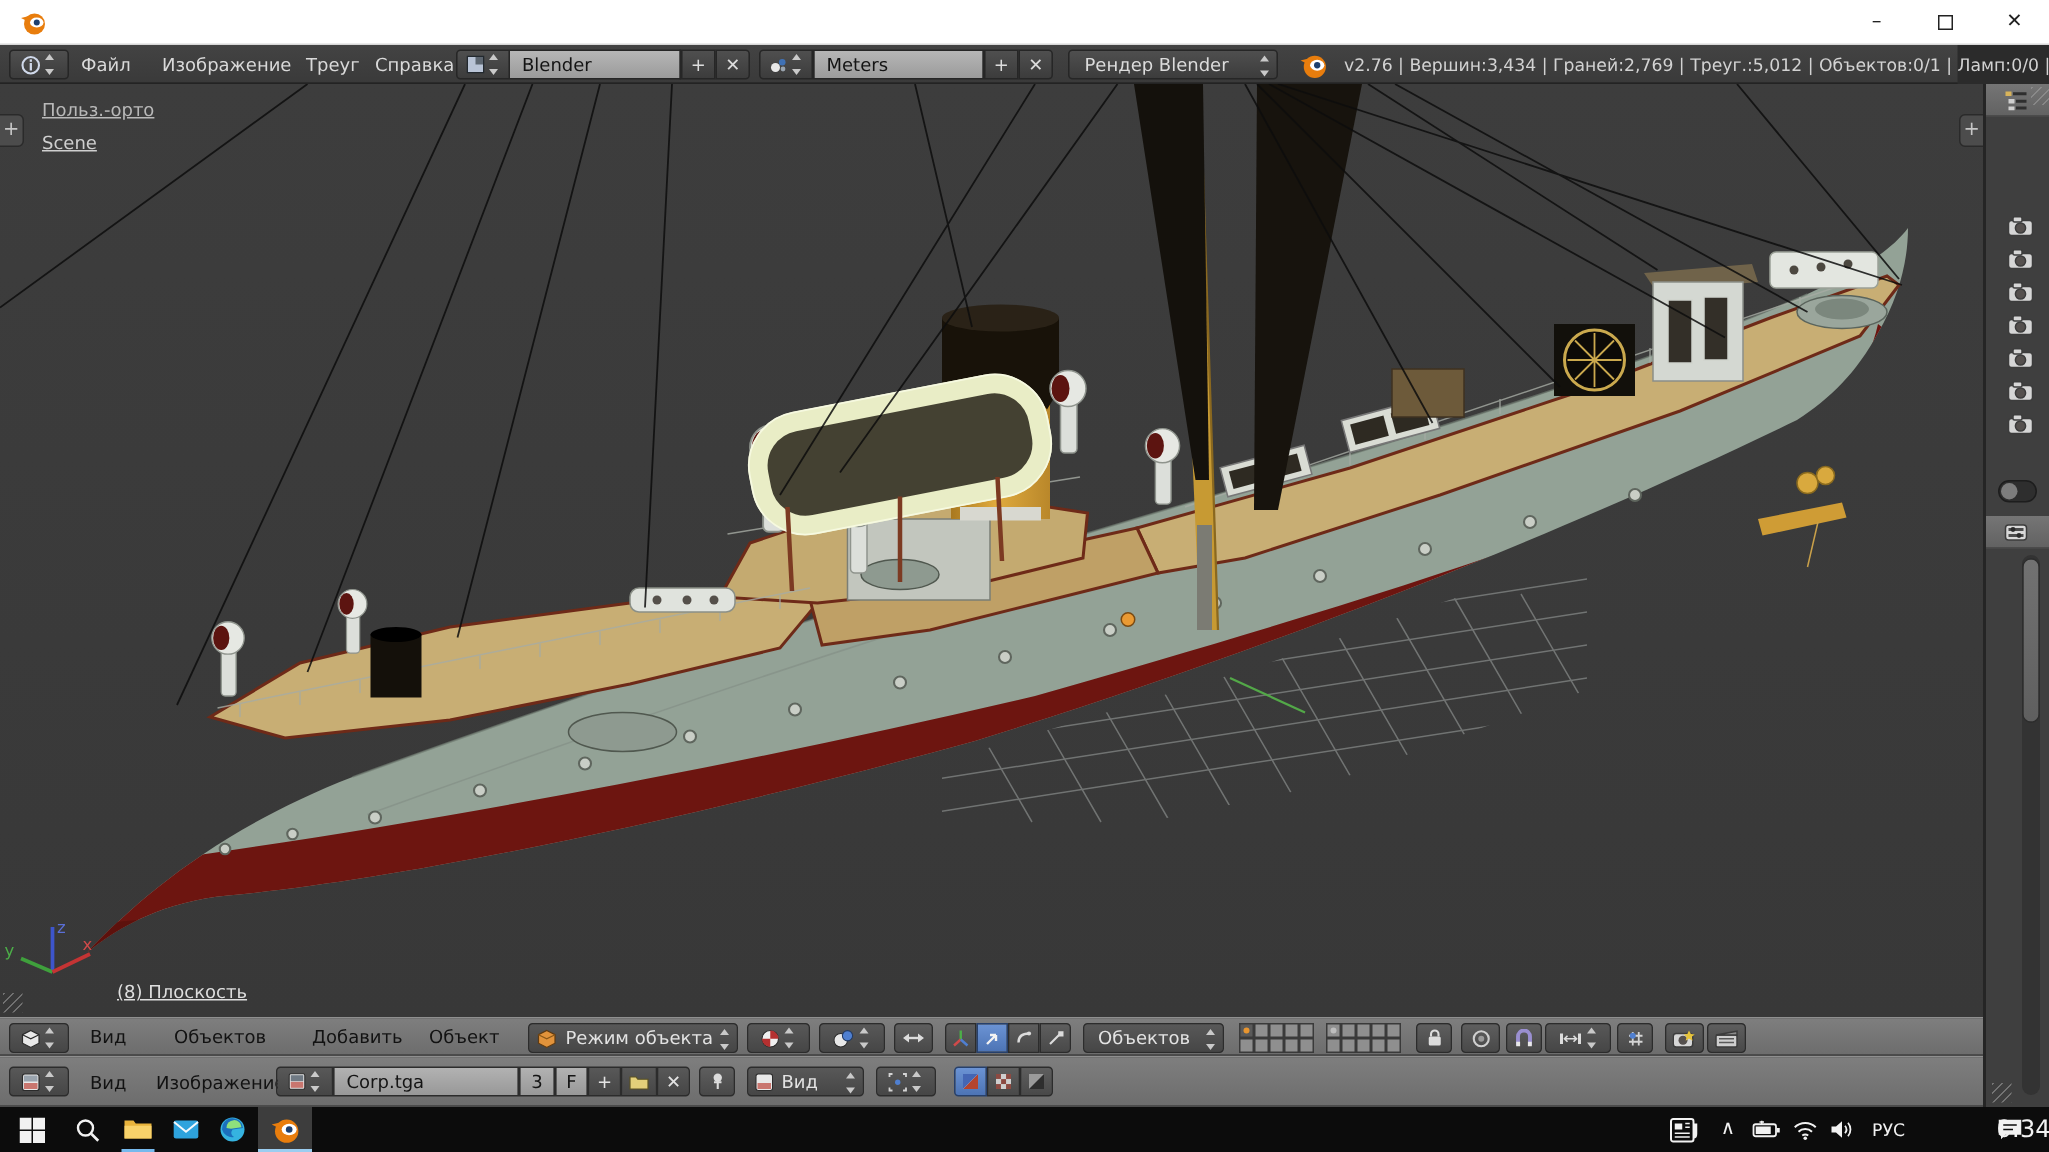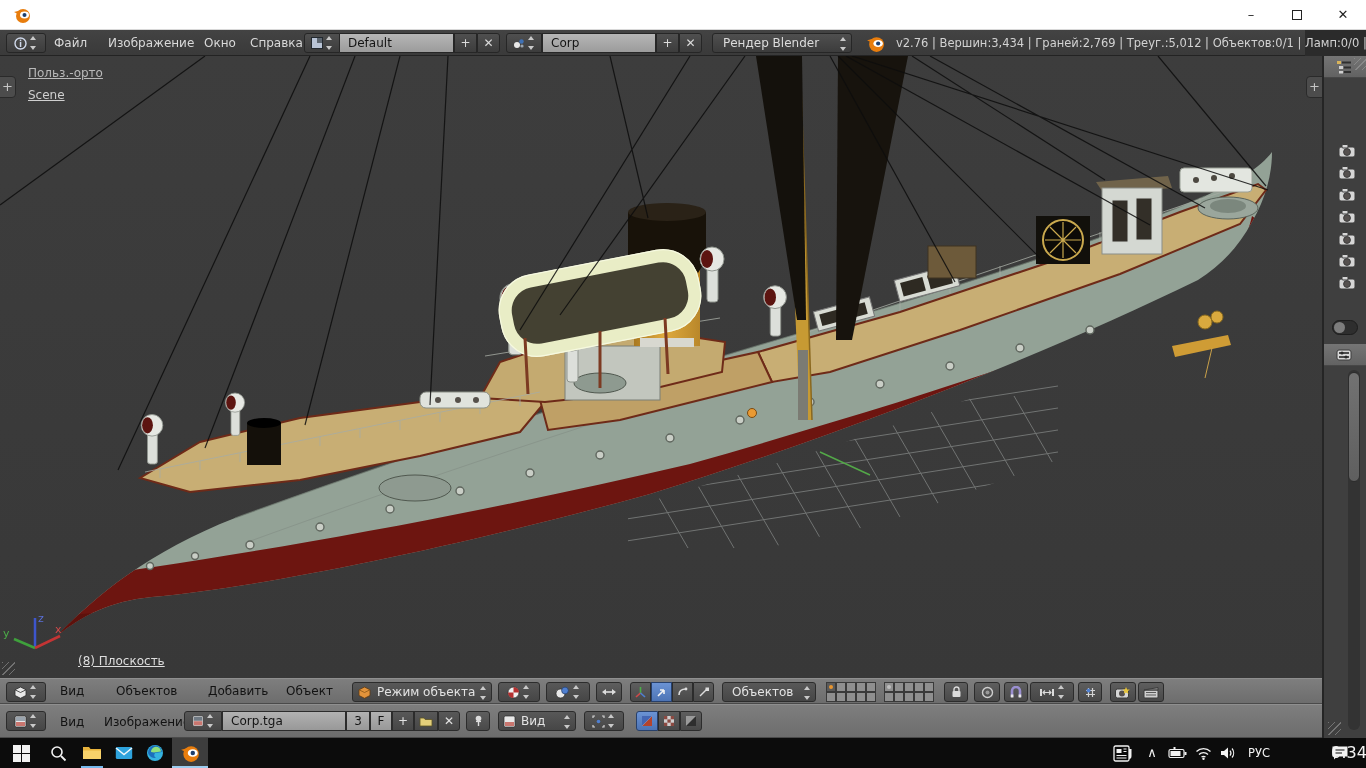--- a/index.html
+++ b/index.html
@@ -79,43 +79,43 @@
     <div class="abs wdark" style="left:6px;top:3px;width:40px;height:20px;display:flex;align-items:center;justify-content:center;gap:2px">
       <svg width="13" height="13" viewBox="0 0 13 13">
         <circle cx="6.5" cy="6.5" r="5.5" fill="none" stroke="#cfd8ea" stroke-width="1.4"></circle>
         <rect x="5.8" y="5" width="1.5" height="5" fill="#cfd8ea"></rect>
           <rect x="5.8" y="2.6" width="1.5" height="1.6" fill="#cfd8ea"></rect>
       </svg>
         <span class="ud"></span>
     </div>
     <span class="abs imenu" style="left:50px">Файл</span>
     <span class="abs imenu" style="left:104px">Изображение</span>
-    <span class="abs imenu" style="left:200px">Окно</span>
+    <span class="abs imenu" style="left:200px">Треуг</span>
     <span class="abs imenu" style="left:246px">Справка</span>
 
     <div class="abs wdark" style="left:304px;top:3px;width:36px;height:20px;border-radius:3px 0 0 3px;display:flex;align-items:center;justify-content:center;gap:2px">
       <svg width="12" height="12" viewBox="0 0 12 12">
         <rect x="0.5" y="0.5" width="11" height="11" fill="#b9c4d6" stroke="#23292f"></rect>
           <rect x="6" y="1" width="5" height="5" fill="#5d6670"></rect>
       </svg>
         <span class="ud"></span>
     </div>
-    <div class="abs wfield" style="left:340px;top:3px;width:114px;height:20px;border-left:none;border-radius:0;font-size:12px;line-height:18px;padding-left:8px">Default</div>
+    <div class="abs wfield" style="left:340px;top:3px;width:114px;height:20px;border-left:none;border-radius:0;font-size:12px;line-height:18px;padding-left:8px">Blender</div>
     <div class="abs wdark sqbtn" style="left:454px;top:3px;width:23px;border-radius:0">+</div>
     <div class="abs wdark sqbtn" style="left:477px;top:3px;width:23px;border-radius:0 3px 3px 0">✕</div>
 
     <div class="abs wdark" style="left:506px;top:3px;width:36px;height:20px;border-radius:3px 0 0 3px;display:flex;align-items:center;justify-content:center;gap:2px">
       <svg width="12" height="12" viewBox="0 0 12 12">
         <circle cx="4" cy="8" r="3" fill="#e8e8e8"></circle>
           <circle cx="8.5" cy="4.5" r="2.2" fill="#3f71b5"></circle>
           <circle cx="9" cy="9" r="1.6" fill="#9aa4ae"></circle>
       </svg>
         <span class="ud"></span>
     </div>
-    <div class="abs wfield" style="left:542px;top:3px;width:114px;height:20px;border-radius:0;font-size:12px;line-height:18px;padding-left:8px">Corp</div>
+    <div class="abs wfield" style="left:542px;top:3px;width:114px;height:20px;border-radius:0;font-size:12px;line-height:18px;padding-left:8px">Meters</div>
     <div class="abs wdark sqbtn" style="left:656px;top:3px;width:23px;border-radius:0">+</div>
     <div class="abs wdark sqbtn" style="left:679px;top:3px;width:23px;border-radius:0 3px 3px 0">✕</div>
 
     <div class="abs wdark" style="left:712px;top:3px;width:140px;height:20px;font-size:12px;line-height:18px;padding-left:10px">
       <span>Рендер Blender</span>
       <span class="ud" style="position:absolute;right:3px;top:3px"></span>
     </div>
 
     <svg class="abs" style="left:866px;top:4px" width="19" height="19" viewBox="0 0 18 18">
       <circle cx="10" cy="10" r="7" fill="#e87d0d"></circle>

